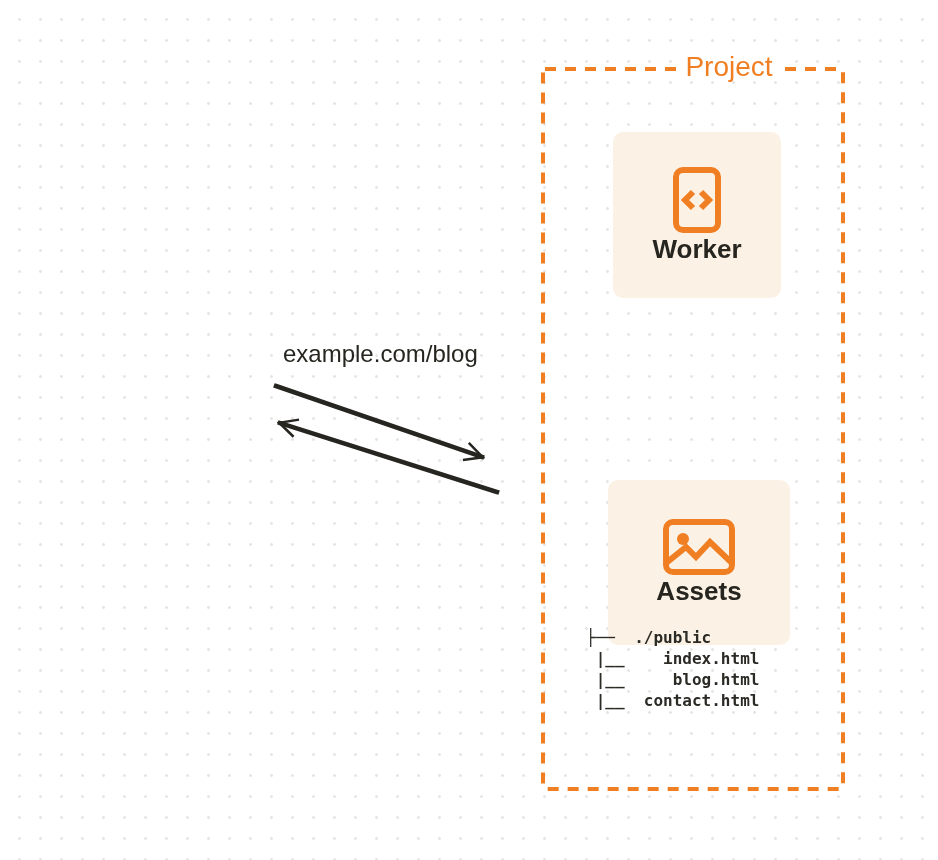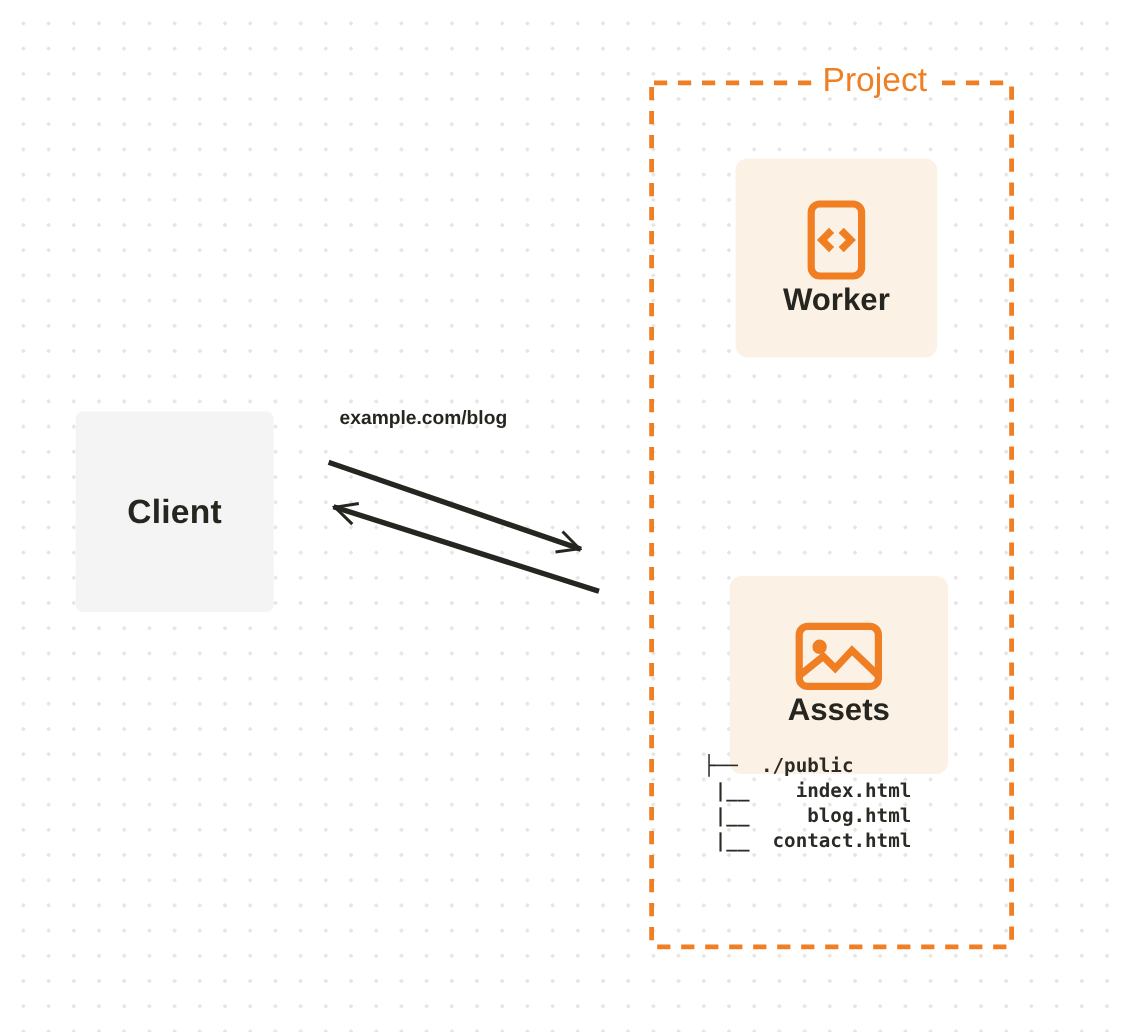--- a/index.html
+++ b/index.html
@@ -28,21 +28,21 @@
     background:var(--client-bg);
     border-radius:6px;
     display:flex;align-items:center;justify-content:center;
   }
   .client-box .label{
     font-size:28px;font-weight:700;color:var(--text-dark);letter-spacing:.2px;
   }
   
   .request-label{
     position:absolute;left:283px;top:340px;
-    font-size:16px;font-weight:700;color:var(--text-dark);
+    font-size:24px;font-weight:400;color:var(--text-dark);
   }
   
   svg.arrows{position:absolute;left:0;top:0;width:938px;height:860px;pointer-events:none;}
   .arrow-line{stroke:var(--text-dark);stroke-width:4.5;fill:none;stroke-linecap:square;}
   .arrowhead-path{stroke:var(--text-dark);fill:none;stroke-width:1.1;stroke-linecap:butt;stroke-linejoin:miter;}
   
   .project{position:absolute;left:540px;top:66px;width:306px;height:726px;}
   svg.project-border{position:absolute;left:0;top:0;width:306px;height:726px;}
   .project-border rect{fill:none;stroke:var(--accent-orange);stroke-width:4;stroke-dasharray:11 9;}
   .project-title{
@@ -66,23 +66,20 @@
     font-family:"DejaVu Sans Mono","Liberation Mono",monospace;
     font-size:16px;line-height:21px;font-weight:600;
     color:#2B2A25;white-space:pre;
   }
 </style>
 </head>
 <body>
 
 <div class="canvas">
 
-  <div class="client-box">
-    <span class="label">Client</span>
-  </div>
 
   <div class="request-label">example.com/blog</div>
 
   <svg class="arrows" xmlns="http://www.w3.org/2000/svg">
     <defs>
       <marker id="chev" viewBox="0 0 10 10" refX="8.6" refY="5" markerWidth="5" markerHeight="5" orient="auto">
         <path class="arrowhead-path" d="M1,1 L9,5 L1,9"></path>
       </marker>
     </defs>
     <path class="arrow-line" d="M276,386 L482,457" marker-end="url(#chev)"></path>

